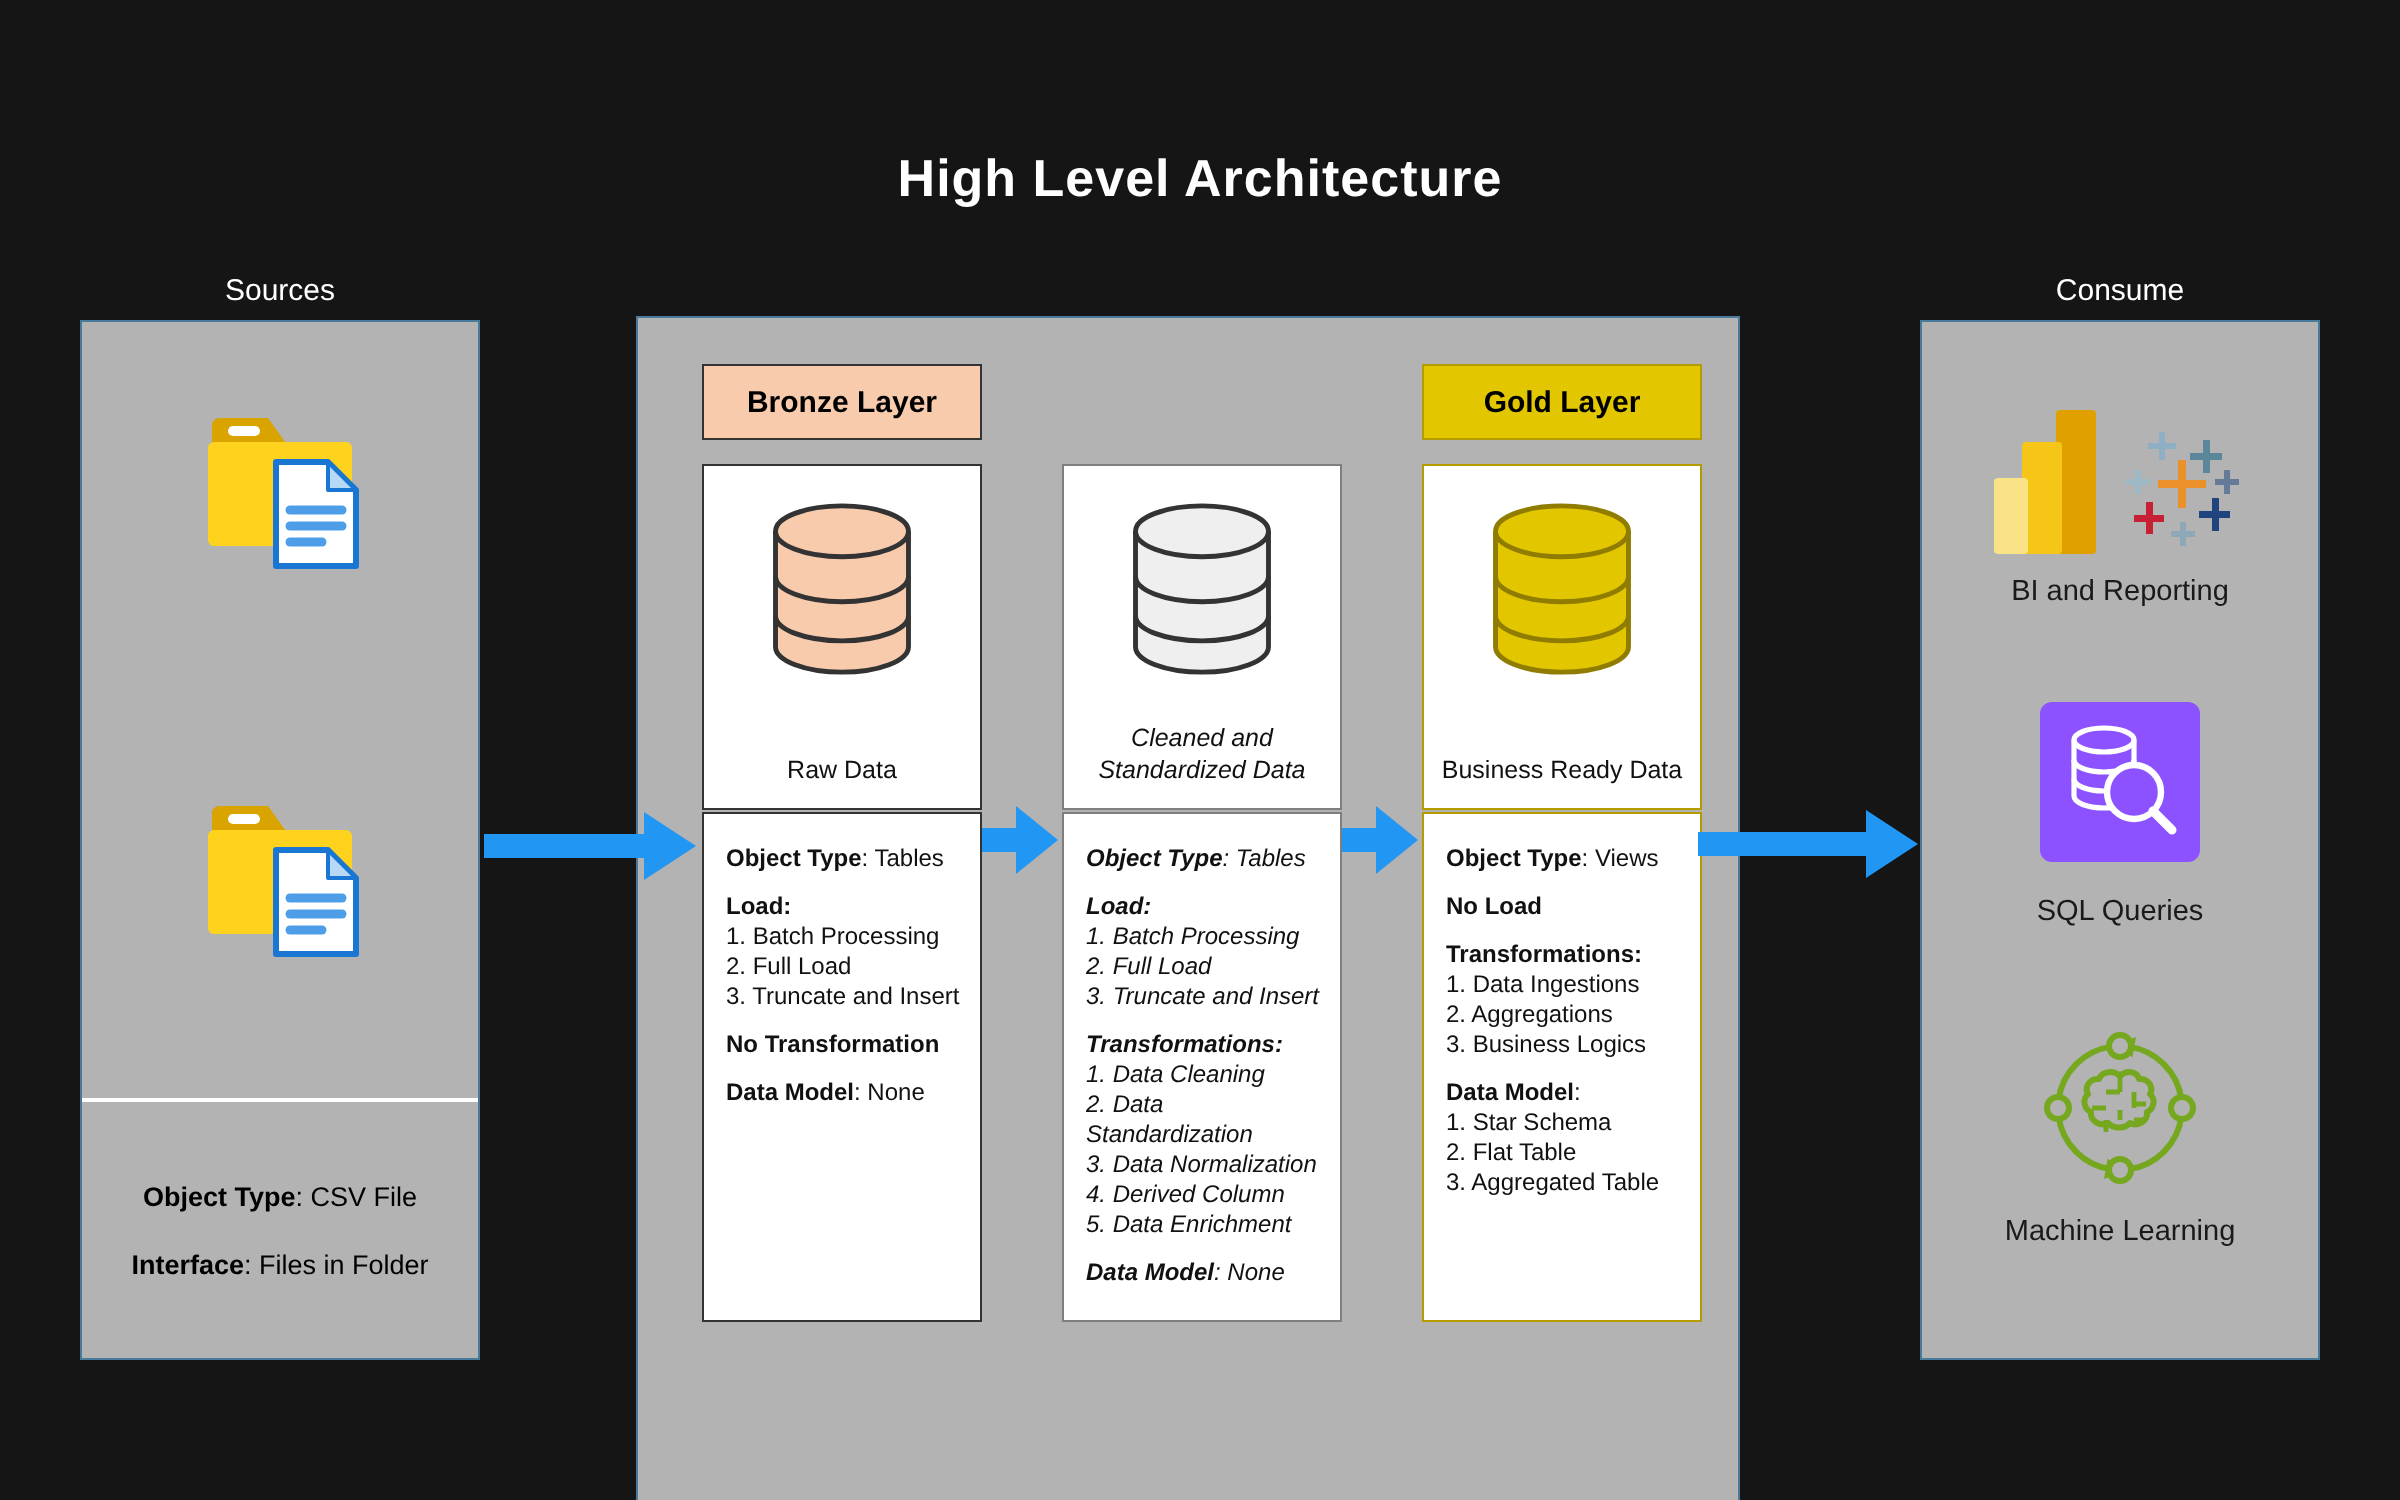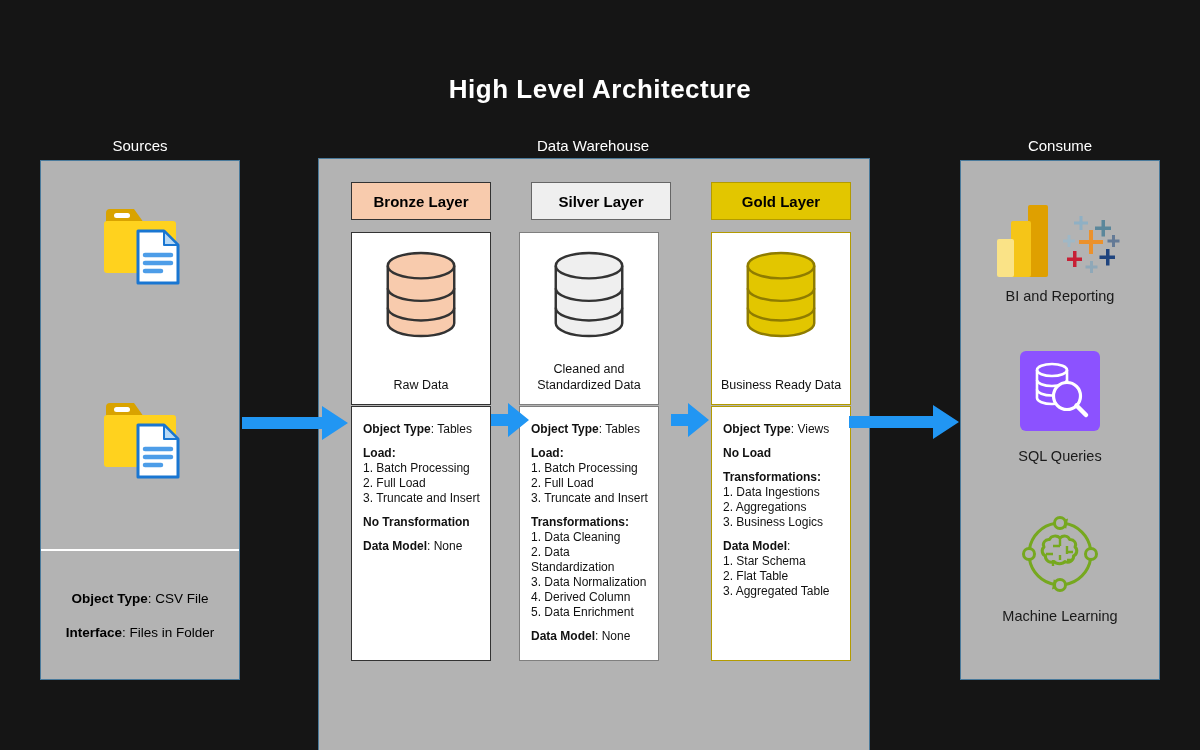--- a/index.html
+++ b/index.html
@@ -32,21 +32,21 @@
   
   .layer-hdr{position:absolute;top:23px;width:140px;height:38px;line-height:38px;text-align:center;
              font-size:15px;font-weight:bold;color:#000;box-sizing:border-box;}
   .hdr-bronze{left:32px;background:var(--bronze);border:1px solid var(--dark-border);}
   .hdr-silver{left:212px;background:var(--silver);border:1px solid #666;}
   .hdr-gold{left:392px;background:var(--gold);border:1px solid var(--gold-border);}
   .layer-box{position:absolute;width:140px;background:#fff;box-sizing:border-box;}
   .box-top{top:73px;height:173px;display:flex;flex-direction:column;align-items:center;}
   .box-details{top:247px;height:255px;padding:15px 8px 0 11px;font-size:12px;line-height:15px;color:#111;}
   .col-bronze{left:32px;border:1px solid var(--dark-border);}
-  .col-silver{left:200px;border:1px solid var(--silver-border);}
+  .col-silver{left:212px;border:1px solid var(--silver-border);font-style:italic;}
   .col-gold{left:392px;border:1px solid var(--gold-border);}
   .db-svg{margin-top:16px;}
   svg.db-bronze *{stroke:#333;}  .db-bronze .fillpart{fill:var(--bronze);}
   svg.db-silver *{stroke:#333;}  .db-silver .fillpart{fill:var(--silver);}
   svg.db-gold *{stroke:#8F7C00;} .db-gold .fillpart{fill:var(--gold);}
   .db-band{fill:none;}
   .caption{margin-top:auto;padding:0 6px 11px;text-align:center;font-size:12.5px;line-height:1.3;color:#111;}
   .dline{min-height:15px;}
   .dline.spacer{height:9px;min-height:9px;}
   .dline b{font-weight:bold;}
@@ -70,21 +70,20 @@
   .lab-ml{top:447px;}
 </style>
 </head>
 <body>
 
 <div class="stage">
 
   <h1 class="title">High Level Architecture</h1>
 
   <div class="panel-label lbl-sources">Sources</div>
-  <div class="panel-label lbl-dw">Data Warehouse</div>
   <div class="panel-label lbl-consume">Consume</div>
 
   <div class="panel panel-sources">
     <div class="src-icon crm">
       <svg width="92" height="92" viewBox="0 0 92 92">
         <path d="M12 26 V16 q0-4 4-4 h24 l10 14 z" fill="#D9A300"></path>
         <rect x="20" y="16" width="16" height="5" rx="2.5" fill="#fff"></rect>
         <rect x="10" y="24" width="72" height="52" rx="3" fill="#FFD21E"></rect>
         <g transform="translate(44,34)">
           <path d="M0 0 h26 l14 14 v38 h-40 z" fill="#fff" stroke="#1976D2" stroke-width="3" stroke-linejoin="round"></path>
@@ -143,21 +142,20 @@
         <div class="dline"><b>Load:</b></div>
         <div class="dline"><span>1. Batch Processing</span></div>
         <div class="dline"><span>2. Full Load</span></div>
         <div class="dline"><span>3. Truncate and Insert</span></div>
         <div class="dline spacer"></div>
         <div class="dline"><b>No Transformation</b></div>
         <div class="dline spacer"></div>
         <div class="dline"><b>Data Model</b><span>: None</span></div>
       </div>
 
-    <div class="layer-hdr hdr-silver">Silver Layer</div>
     <div class="layer-box box-top col-silver">
       <svg class="db-svg db-silver" width="88" height="92" viewBox="0 0 90 94" fill="none" stroke-width="2.5">
         <path class="fillpart" d="M11 17 V76 a34 13 0 0 0 68 0 V17"></path>
         <ellipse class="fillpart" cx="45" cy="17" rx="34" ry="13"></ellipse>
         <path class="db-band" d="M11 40 a34 13 0 0 0 68 0"></path>
         <path class="db-band" d="M11 60 a34 13 0 0 0 68 0"></path>
       </svg>
       <div class="caption">Cleaned and Standardized Data</div>
     </div>
     <div class="layer-box box-details col-silver">

